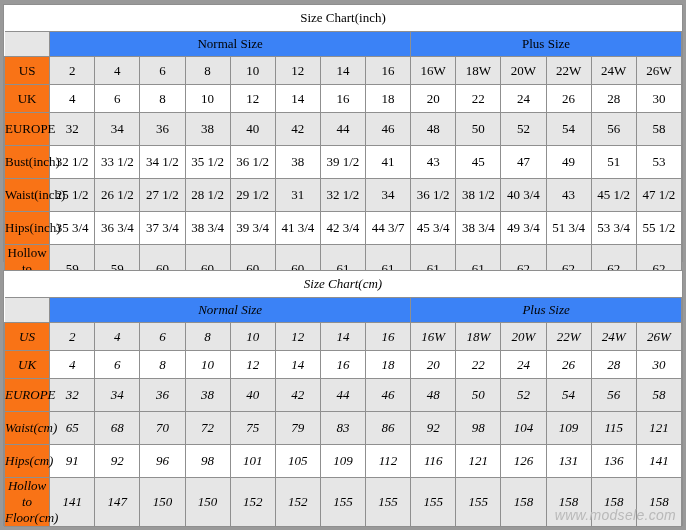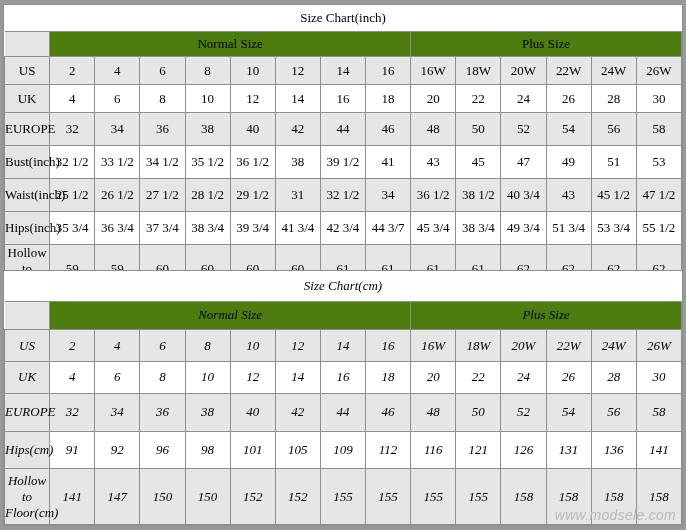--- a/index.html
+++ b/index.html
@@ -47,26 +47,26 @@
     font-size: 15px;
     background: #ffffff;
     border-left: none !important;
     border-right: none !important;
     border-top: none !important;
     height: 26px;
     border-radius: 8px;
   }
   .group-head {
     font-size: 15px;
-    background: #4d7c0f;
+    background: #3b82f6;
     height: 24px;
   }
   .rowlabel {
     font-size: 14px;
-    background: #e5e5e5;
+    background: #f97316;
   }
   .rowlabel.wide {
     font-size: 13px;
   }
   .cell-shade {
     background: #e6e6e6;
   }
   .cell-plain {
     background: #ffffff;
   }
@@ -293,20 +293,37 @@
           <td class="cell-shade">46</td>
           <td class="cell-shade">48</td>
           <td class="cell-shade">50</td>
           <td class="cell-shade">52</td>
           <td class="cell-shade">54</td>
           <td class="cell-shade">56</td>
           <td class="cell-shade">58</td>
         </tr>
 
 
+        <tr class="r-data-tall">
+          <td class="rowlabel">Waist(cm)</td>
+          <td class="cell-shade">65</td>
+          <td class="cell-shade">68</td>
+          <td class="cell-shade">70</td>
+          <td class="cell-shade">72</td>
+          <td class="cell-shade">75</td>
+          <td class="cell-shade">79</td>
+          <td class="cell-shade">83</td>
+          <td class="cell-shade">86</td>
+          <td class="cell-shade">92</td>
+          <td class="cell-shade">98</td>
+          <td class="cell-shade">104</td>
+          <td class="cell-shade">109</td>
+          <td class="cell-shade">115</td>
+          <td class="cell-shade">121</td>
+        </tr>
 
         <tr class="r-data-tall">
           <td class="rowlabel">Hips(cm)</td>
           <td class="cell-plain">91</td>
           <td class="cell-plain">92</td>
           <td class="cell-plain">96</td>
           <td class="cell-plain">98</td>
           <td class="cell-plain">101</td>
           <td class="cell-plain">105</td>
           <td class="cell-plain">109</td>

